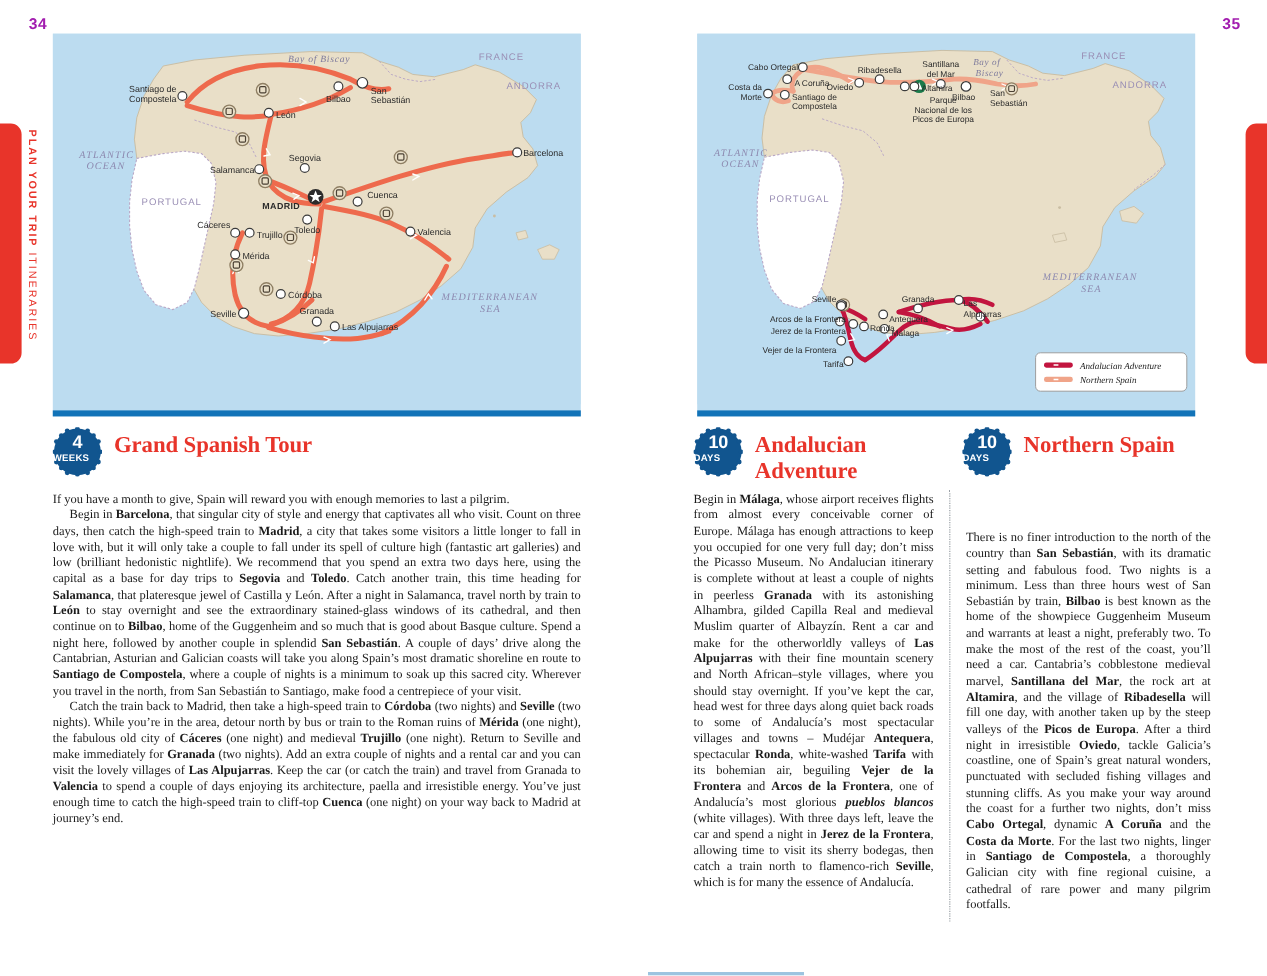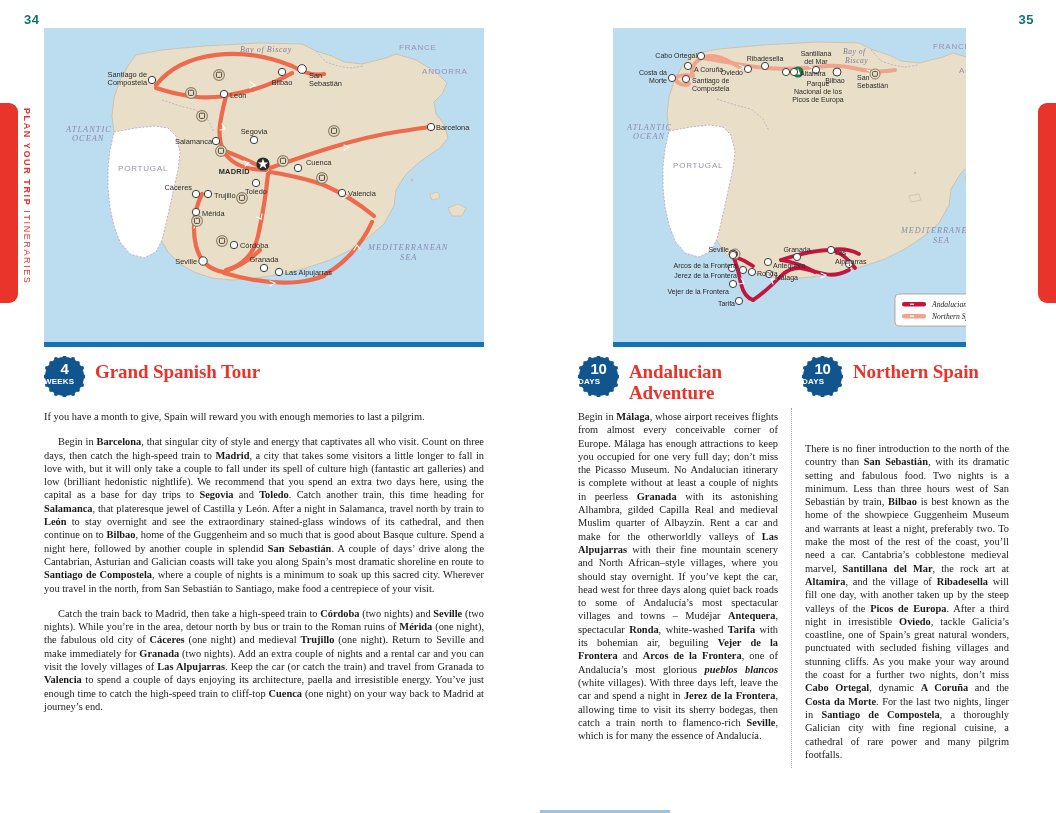--- a/index.html
+++ b/index.html
@@ -8,21 +8,21 @@
     background:#ffffff;
     font-family:"Liberation Serif", serif;
     overflow:hidden;
     position:relative;
   }
   .spread{position:absolute;inset:0;}
 
   
   .folio{
     position:absolute;font-family:"Liberation Sans",sans-serif;
-    font-weight:bold;font-size:13px;color:#0f766e;letter-spacing:.5px;
+    font-weight:bold;font-size:13px;color:#a21caf;letter-spacing:.5px;
   }
   .folio-left{left:24px;top:12px;}
   .folio-right{right:22px;top:12px;text-align:right;}
 
   
   .tab{
     position:absolute;width:26px;height:200px;background:#e8342a;
   }
   .tab-left{left:-8px;top:103px;border-radius:0 9px 9px 0;}
   .tab-right{right:-8px;top:103px;border-radius:9px 0 0 9px;}
@@ -70,21 +70,21 @@
 
   
   .col{
     position:absolute;
     font-family:"Liberation Serif",serif;
     font-size:10.4px;line-height:13.3px;color:#1a1a1a;
     text-align:justify;
     -webkit-hyphens:auto;hyphens:auto;
   }
   .col p{margin:0;}
-  .col p.indent{text-indent:14px;margin-top:12px;}
+  .col p.indent{text-indent:14px;}
   .col b{font-weight:bold;}
   .col i{font-style:italic;font-weight:bold;}
 
   .divider{
     position:absolute;width:0;border-left:1px dotted #9aa0a6;
   }
 
   .bottom-rule{
     position:absolute;left:540px;bottom:0;width:130px;height:3px;
     background:#9cc4e0;
@@ -275,21 +275,21 @@
         <text x="356" y="232">SEA</text>
       </g>
       <g font-family="Liberation Sans, sans-serif" font-size="8" fill="#9a8fb5" letter-spacing="0.8">
         <text x="74" y="143">PORTUGAL</text>
         <text x="355" y="22">FRANCE</text>
         <text x="378" y="46">ANDORRA</text>
       </g>
     </svg>
   </div>
 
-  <div class="map" style="left:613px;top:28px;width:353px;height:314px;">
+  <div class="map" style="left:581px;top:28px;width:415px;height:314px;">
     <svg width="415" height="309" viewBox="0 0 415 309">
       <rect x="0" y="0" width="415" height="309" fill="#bcdcf0"></rect>
 
       <path d="M80,26 L106,21 L150,17 L204,14 L246,15 L260,22 L276,27 L288,33
                L306,35 L330,29 L340,25 L360,31 L378,43 L389,54 L384,65 L376,73
                L378,85 L386,95 L390,109 L382,119 L364,131 L348,145 L338,161
                L336,177 L326,195 L310,209 L292,221 L272,231 L248,239 L224,245
                L198,249 L174,251 L154,249 L136,243 L122,235 L110,223 L102,209
                L94,195 L86,181 L78,167 L72,151 L66,135 L60,119 L56,103
                L54,87 L56,69 L62,51 L70,37 Z" fill="#e9dfc8" stroke="#c9bda3" stroke-width="0.8"></path>

